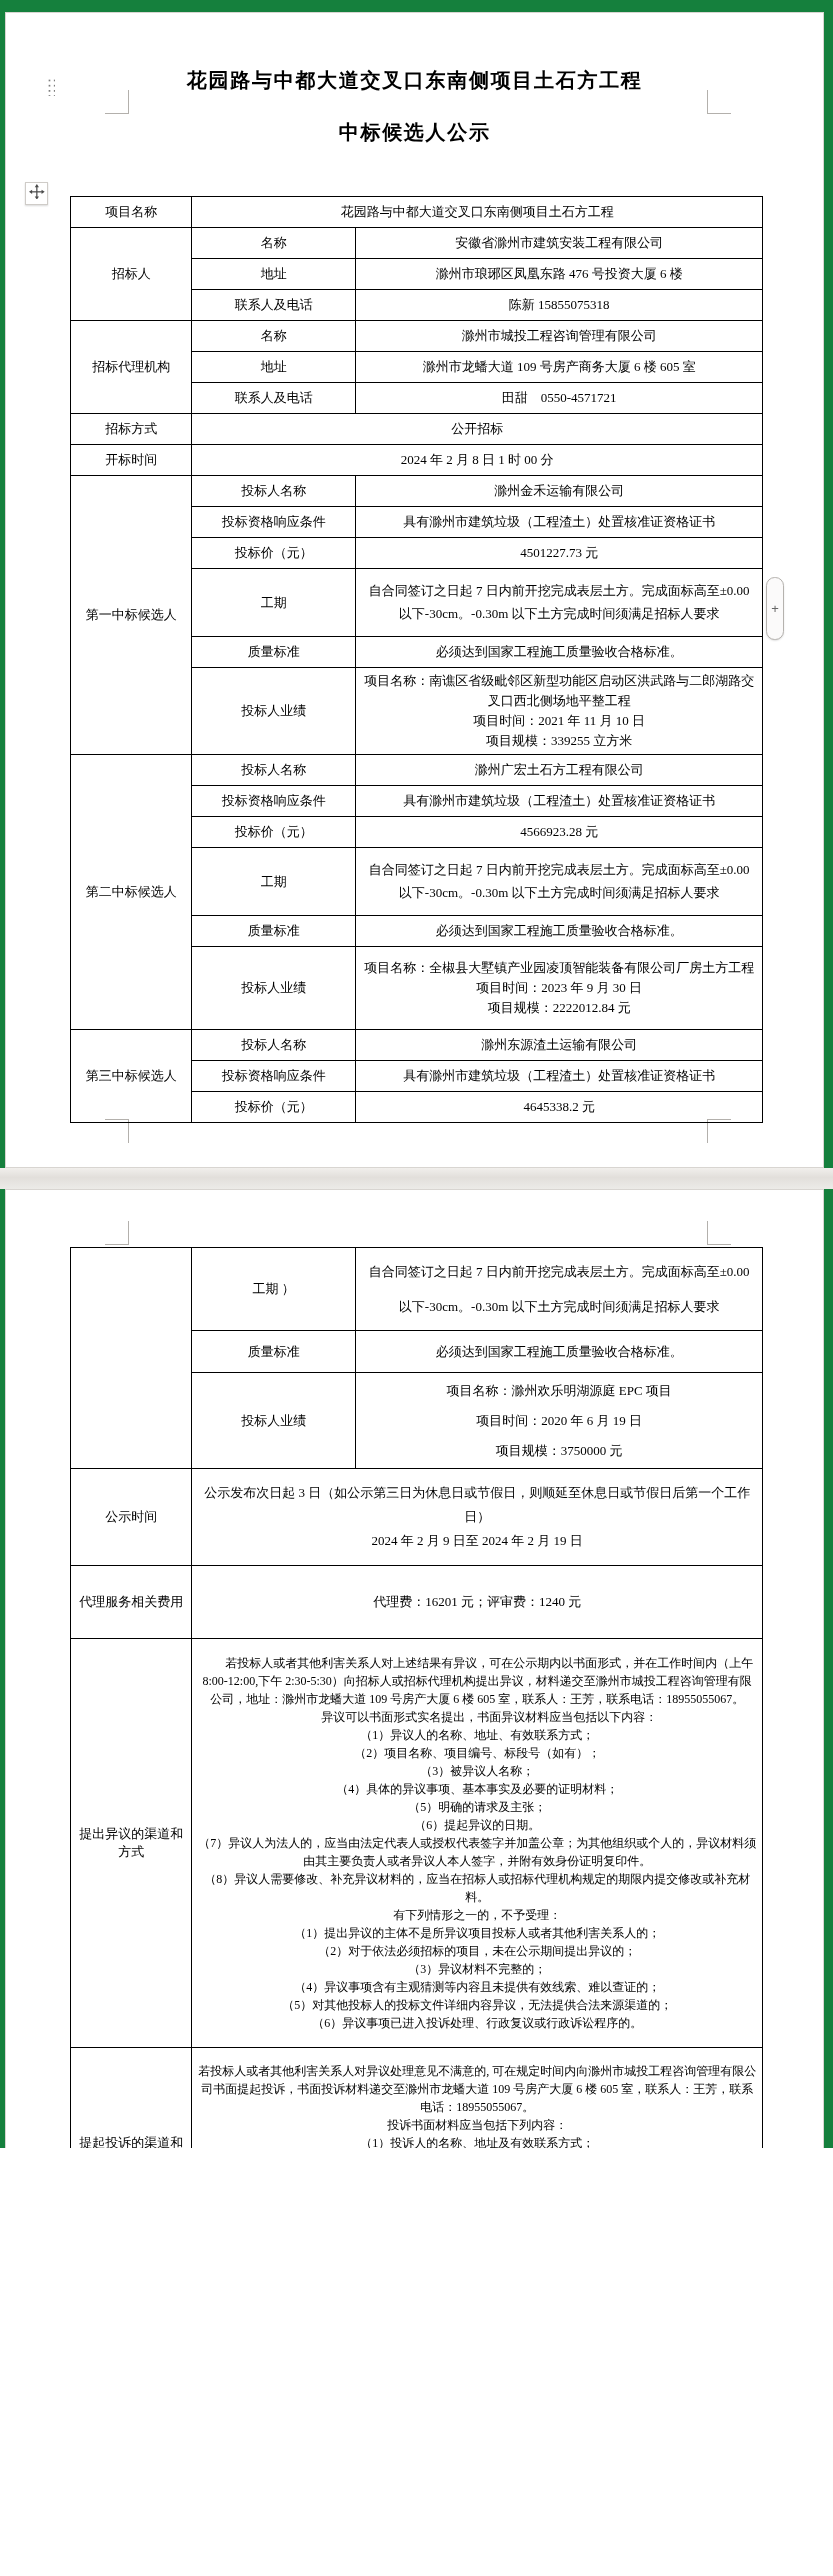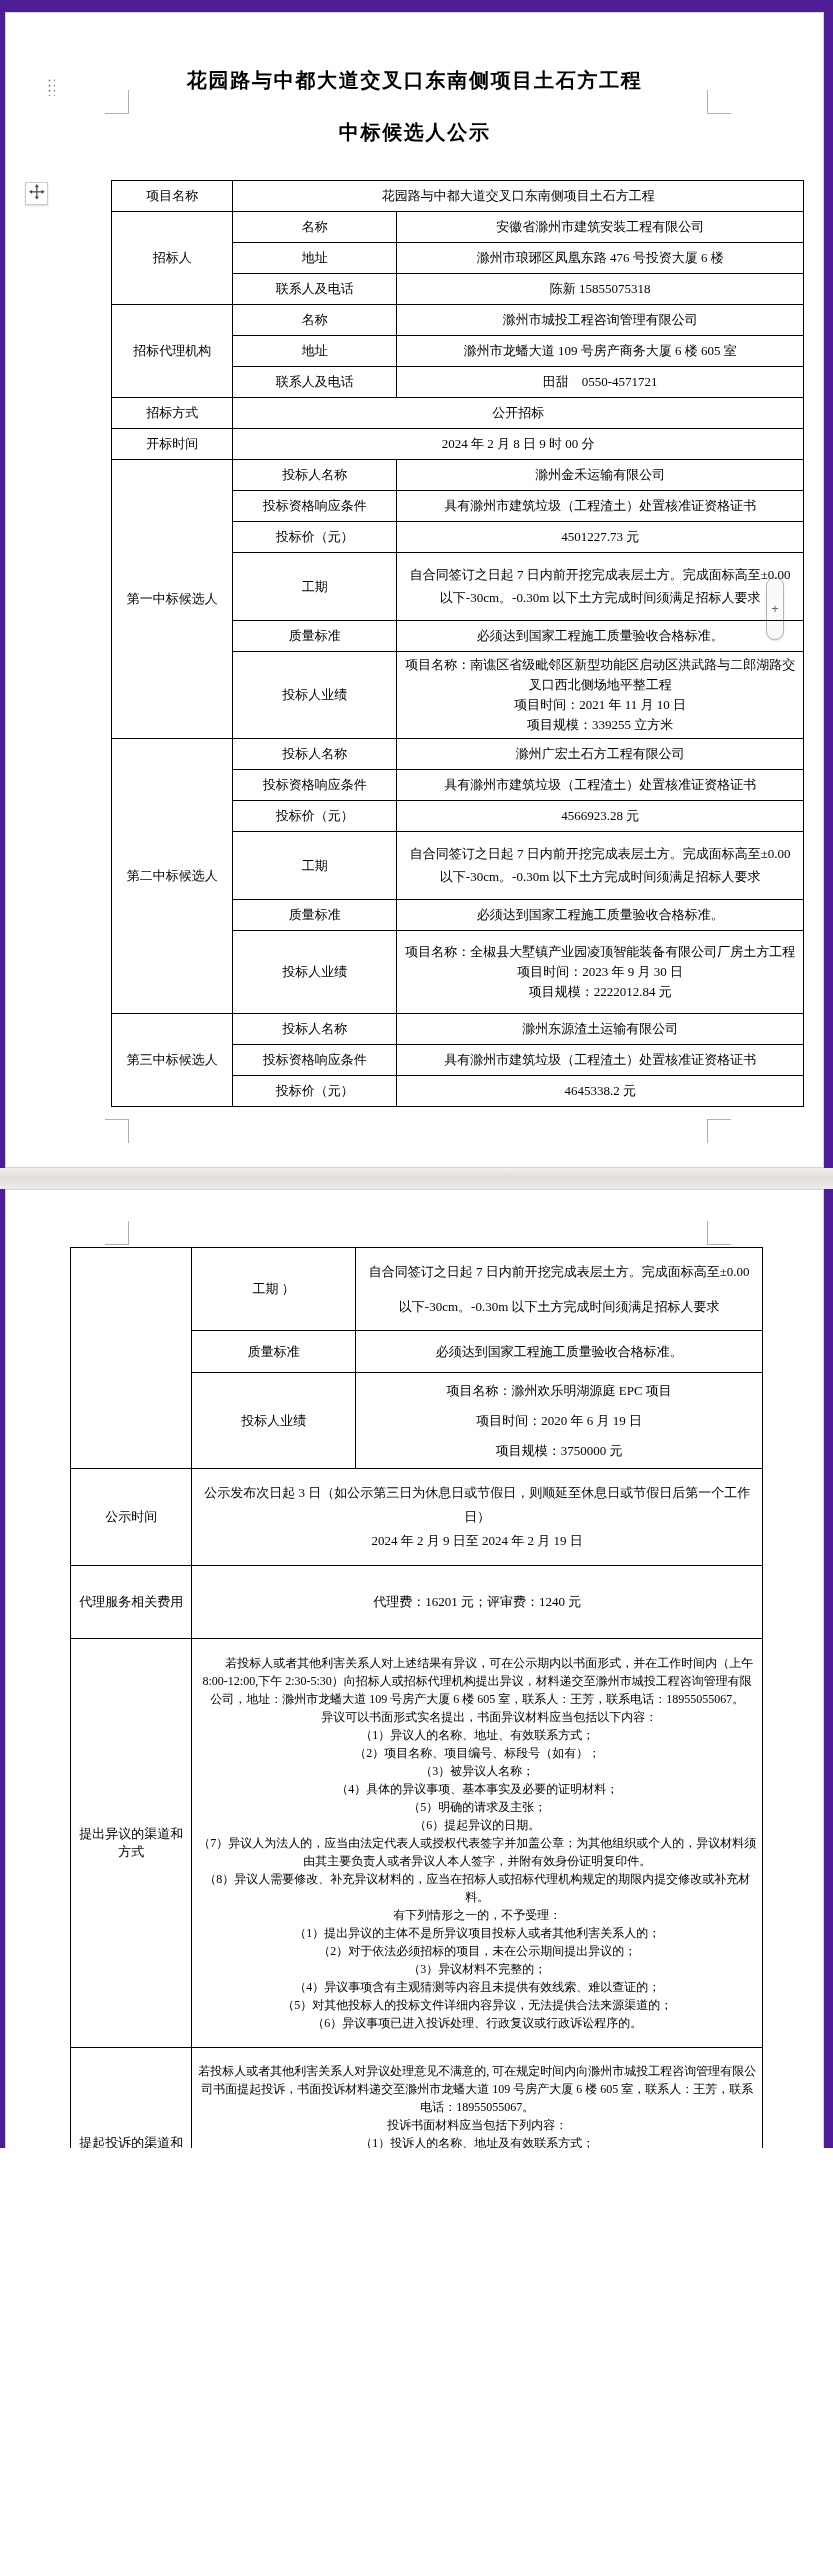--- a/index.html
+++ b/index.html
@@ -1,16 +1,16 @@
 <!DOCTYPE html>
 <html style="font-size:14px"><head>
 <meta charset="utf-8">
 <style>
   html,body{margin:0;padding:0;background:#ffffff;}
-  .canvas{position:relative;width:833px;height:2148px;overflow:hidden;background:#4c1d95;
+  .canvas{position:relative;width:833px;height:2148px;overflow:hidden;background:#15803d;
           font-family:"Liberation Serif","DejaVu Serif",serif;color:#000;}
   .page{position:absolute;left:5.2px;width:819px;background:#fff;border:0.9px solid #d8d5d1;box-sizing:border-box;}
   .page1{top:12px;height:1156px;}
   .page2{top:1189px;height:1171px;}
   .page3{top:2379px;height:261px;}
   .gap{position:absolute;left:0;width:833px;background:linear-gradient(180deg,#f1efec,#e2dfdb 45%,#ecebe8);}
   .gap1{top:1168px;height:21px;}
   .gap2{top:2359px;height:20px;}
 
   .title{position:absolute;left:0;right:0;text-align:center;font-size:20px;font-weight:bold;letter-spacing:1.7px;}
@@ -29,21 +29,21 @@
   .mark{position:absolute;width:22.6px;height:22.6px;border:0 solid #b3b0ac;}
   .mk-tl{border-right-width:0.9px;border-bottom-width:0.9px;}
   .mk-tr{border-left-width:0.9px;border-bottom-width:0.9px;}
   .mk-bl{border-right-width:0.9px;border-top-width:0.9px;}
   .mk-br{border-left-width:0.9px;border-top-width:0.9px;}
 
   table.doc{position:absolute;left:64px;border-collapse:collapse;table-layout:fixed;width:691px;
             border:1.7px solid #000;font-size:13px;}
   table.doc td{border:0.9px solid #000;padding:1.7px 5.2px;text-align:center;vertical-align:middle;
                overflow:hidden;word-break:break-word;}
-  .tbl1{top:167px;margin-left:41px;} .tbl2{top:57px;} .tbl3{top:66px;}
+  .tbl1{top:183px;} .tbl2{top:57px;} .tbl3{top:66px;}
 
   tr.r36{height:31px;} tr.r78{height:68px;} tr.r96{height:83px;} tr.r48{height:42px;}
   tr.r110{height:96px;} tr.r112{height:97px;} tr.r84{height:73px;}
   tr.r470{height:409px;} tr.r239{height:208px;} tr.r132{height:115px;} tr.r100{height:87px;}
 
   td.perf{text-align:left;line-height:20px;padding:1.7px 8.7px;vertical-align:middle;white-space:pre-line;}
   td.perf2{text-align:left;line-height:30px;padding:3.5px 8.7px;white-space:pre-line;}
   td.dur1{line-height:22.6px;}
   td.dur2{line-height:35px;padding:3.5px 8.7px;}
   td.pub{line-height:24px;white-space:pre-line;}
@@ -123,21 +123,21 @@
       <tr class="r36">
         <td>联系人及电话</td>
         <td>田甜　0550-4571721</td>
       </tr>
       <tr class="r36">
         <td>招标方式</td>
         <td colspan="2">公开招标</td>
       </tr>
       <tr class="r36">
         <td>开标时间</td>
-        <td colspan="2">2024 年 2 月 8 日 9 时 00 分</td>
+        <td colspan="2">2024 年 2 月 8 日 1 时 00 分</td>
       </tr>
 
       <tr class="r36">
         <td rowspan="6">第一中标候选人</td>
         <td>投标人名称</td>
         <td>滁州金禾运输有限公司</td>
       </tr>
       <tr class="r36">
         <td>投标资格响应条件</td>
         <td>具有滁州市建筑垃圾（工程渣土）处置核准证资格证书</td>

